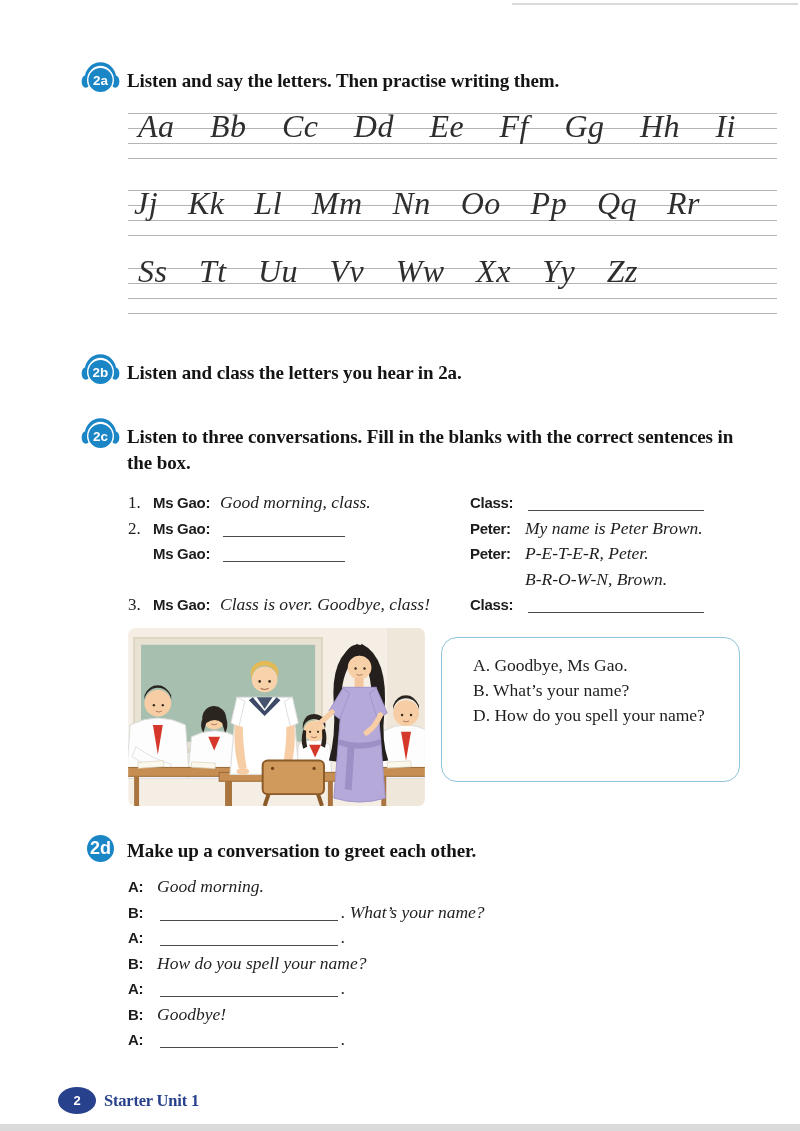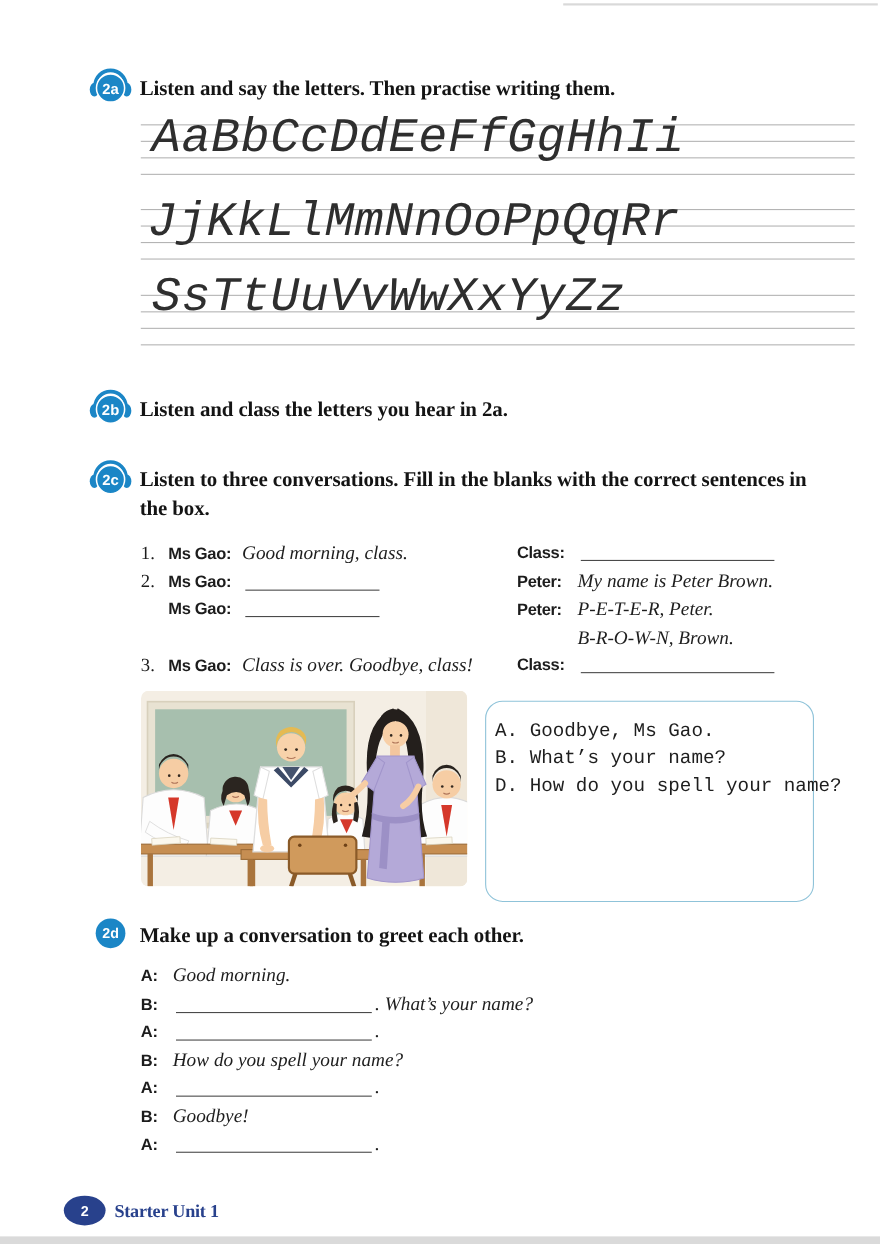--- a/index.html
+++ b/index.html
@@ -18,38 +18,38 @@
   
   .edge-top{position:absolute;left:512px;top:3px;width:286px;height:2px;background:#d9d9d9;}
   .edge-bottom{position:absolute;left:0;bottom:0;width:800px;height:7px;background:#dadada;}
 
   
   .badge-svg{position:absolute;width:41px;height:37px;}
   .badge-svg text{font-family:"Liberation Sans",sans-serif;font-weight:bold;font-size:13.5px;fill:#fff;}
   .badge-plain{
     position:absolute;width:27px;height:27px;border-radius:50%;
     background:var(--badge-blue);color:#fff;text-align:center;line-height:27px;
-    font-family:"Liberation Sans",sans-serif;font-weight:bold;font-size:13px;
+    font-family:"Liberation Sans",sans-serif;font-weight:bold;font-size:18px;
   }
   .sec-title{
     position:absolute;font-weight:bold;font-size:19px;line-height:26px;
     color:#141414;letter-spacing:-0.1px;
   }
 
   
   .prow{position:absolute;left:128px;width:649px;height:46px;}
   .gline{position:absolute;left:0;width:100%;height:1px;background:var(--guide-line);opacity:.75;}
   .gline:nth-child(1){top:0;}
   .gline:nth-child(2){top:15px;}
   .gline:nth-child(3){top:30px;}
   .gline:nth-child(4){top:45px;}
   .letters{
-    position:absolute;display:flex;
-    font-style:italic;font-size:44px;line-height:44px;color:#2e2e2e;
-    font-family:Liberation Mono, monospace;
+    position:absolute;display:flex;justify-content:space-between;
+    font-style:italic;font-size:32px;line-height:44px;color:#2e2e2e;
+    font-family:Liberation Serif, serif;
   }
   .lpair{letter-spacing:.5px;}
 
   
   .dlg{position:absolute;white-space:nowrap;}
   .dlg-row{height:25.5px;line-height:25.5px;}
   .num{display:inline-block;width:25px;font-size:17px;color:#1d1d1d;}
   .spk{
     display:inline-block;font-family:"Liberation Sans",sans-serif;font-weight:bold;
     font-size:15px;letter-spacing:-0.3px;color:#1c1c1c;margin-right:5px;
@@ -61,23 +61,23 @@
   .blank{display:inline-block;height:14px;border-bottom:1.3px solid var(--underline);margin:0 3px -3px 3px;}
   .b-c{width:122px;}
   .b-cr{width:176px;}
   .b-d{width:178px;}
 
   
   .illus{position:absolute;left:128px;top:628px;width:297px;height:178px;}
 
   
   .ansbox{
-    position:absolute;left:441px;top:637px;width:299px;height:183px;
+    position:absolute;left:441px;top:637px;width:299px;height:145px;
     border:1.6px solid var(--box-border);border-radius:16px;background:#fff;
-    box-sizing:border-box;padding:15px 0 0 8px;font-family:Liberation Mono, monospace;
+    box-sizing:border-box;padding:15px 0 0 31px;
   }
   .opt{font-size:17.5px;line-height:24.8px;color:#1e1e1e;white-space:nowrap;}
 
   
   .pg-badge{
     position:absolute;left:58px;top:1087px;width:38px;height:27px;border-radius:50%;
     background:var(--footer-navy);color:#fff;text-align:center;line-height:27px;
     font-family:"Liberation Sans",sans-serif;font-weight:bold;font-size:13px;
   }
   .pg-label{

